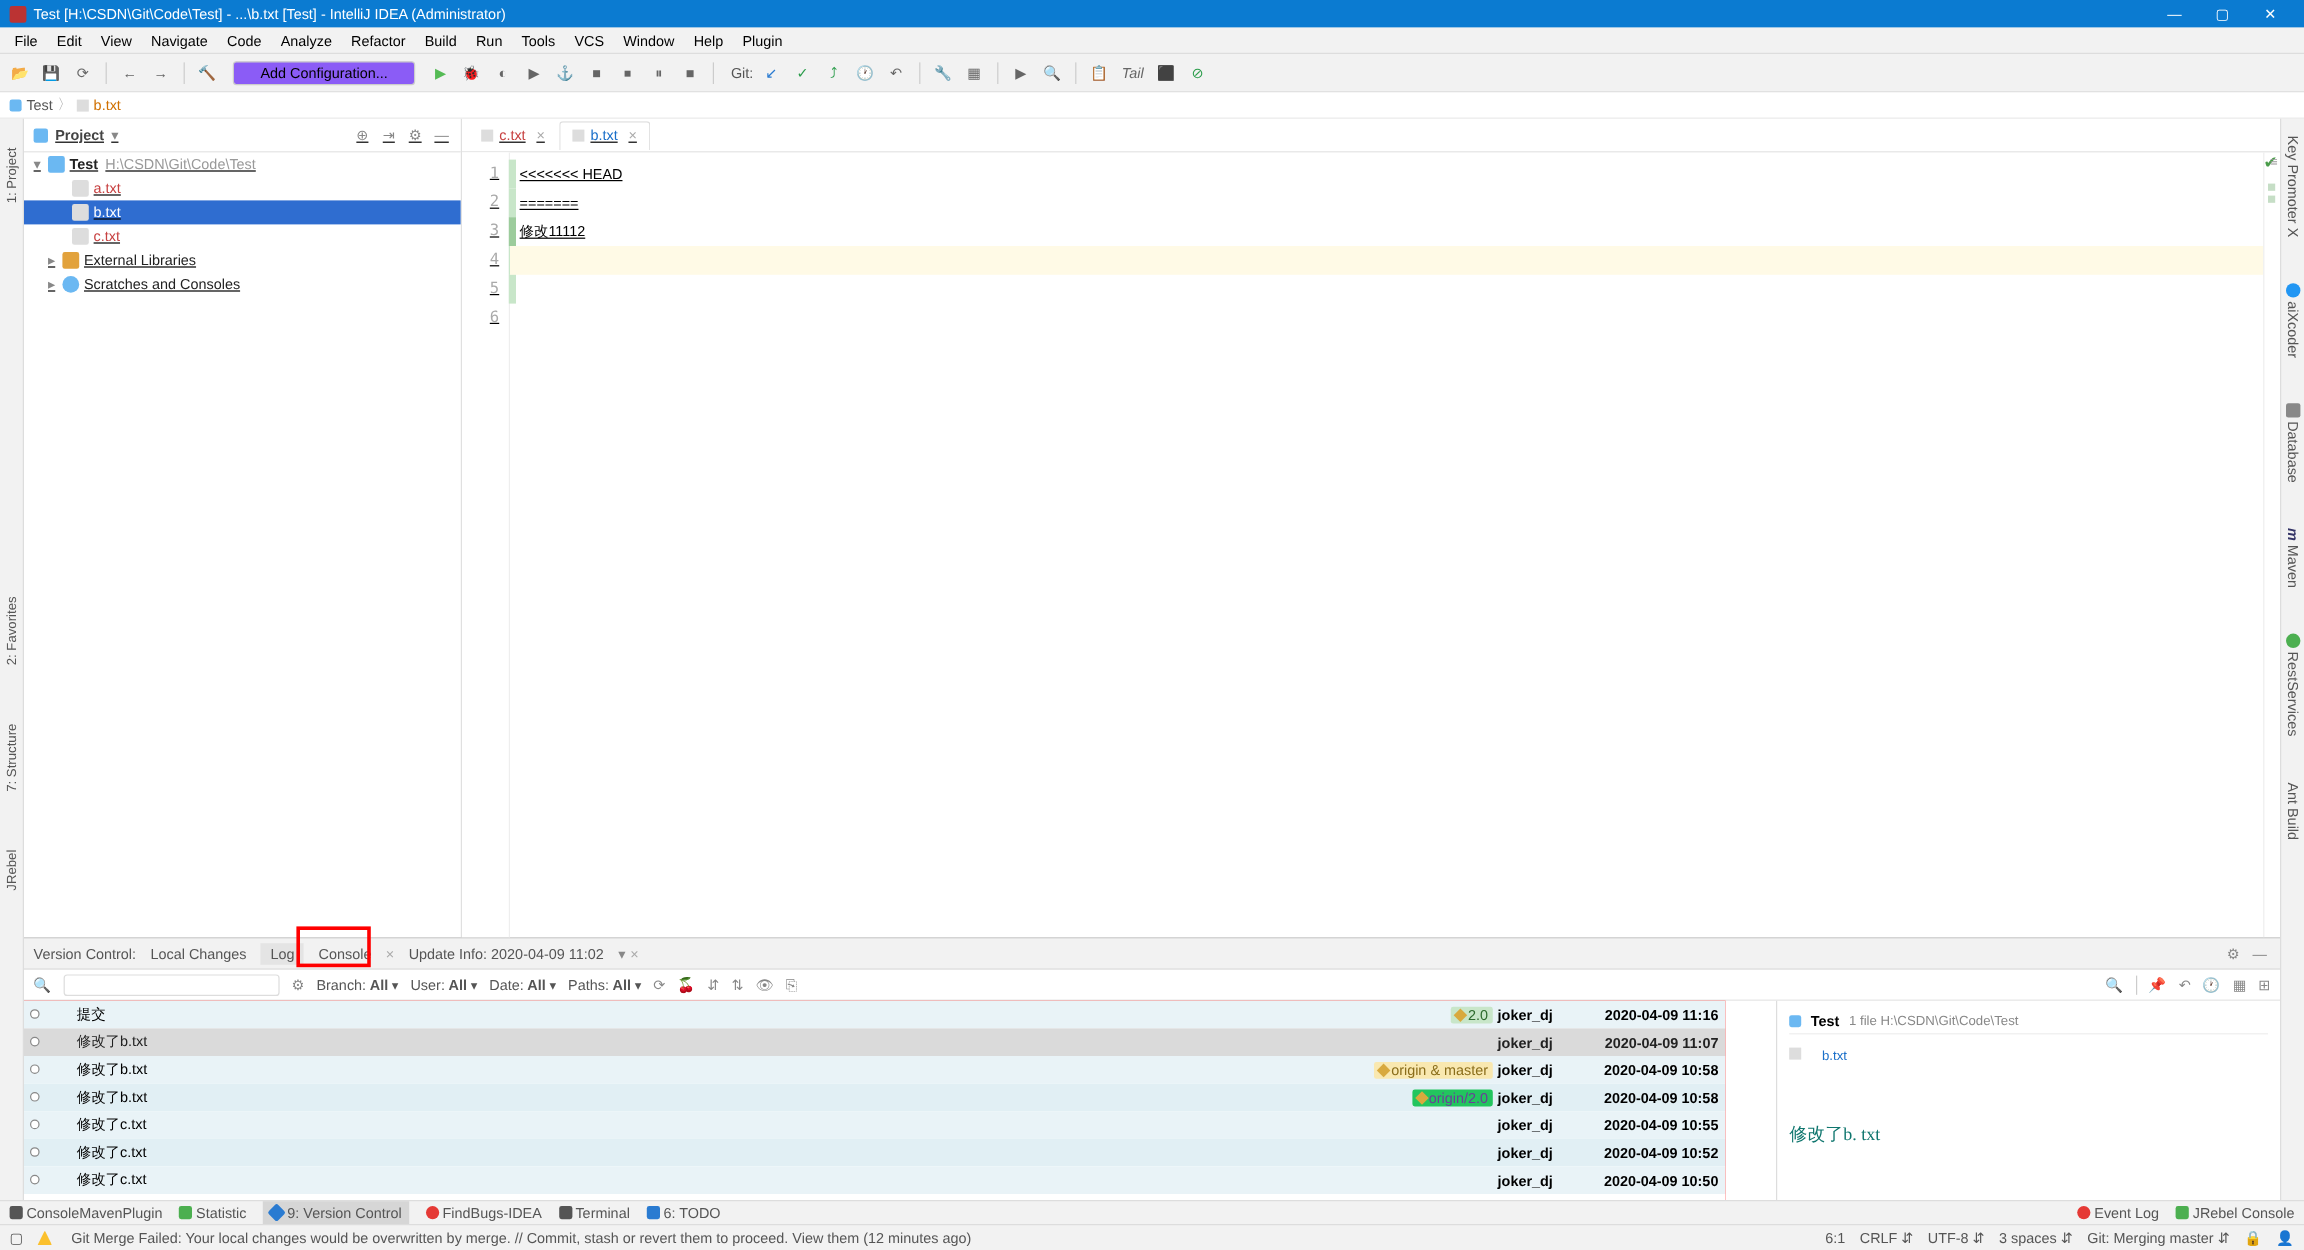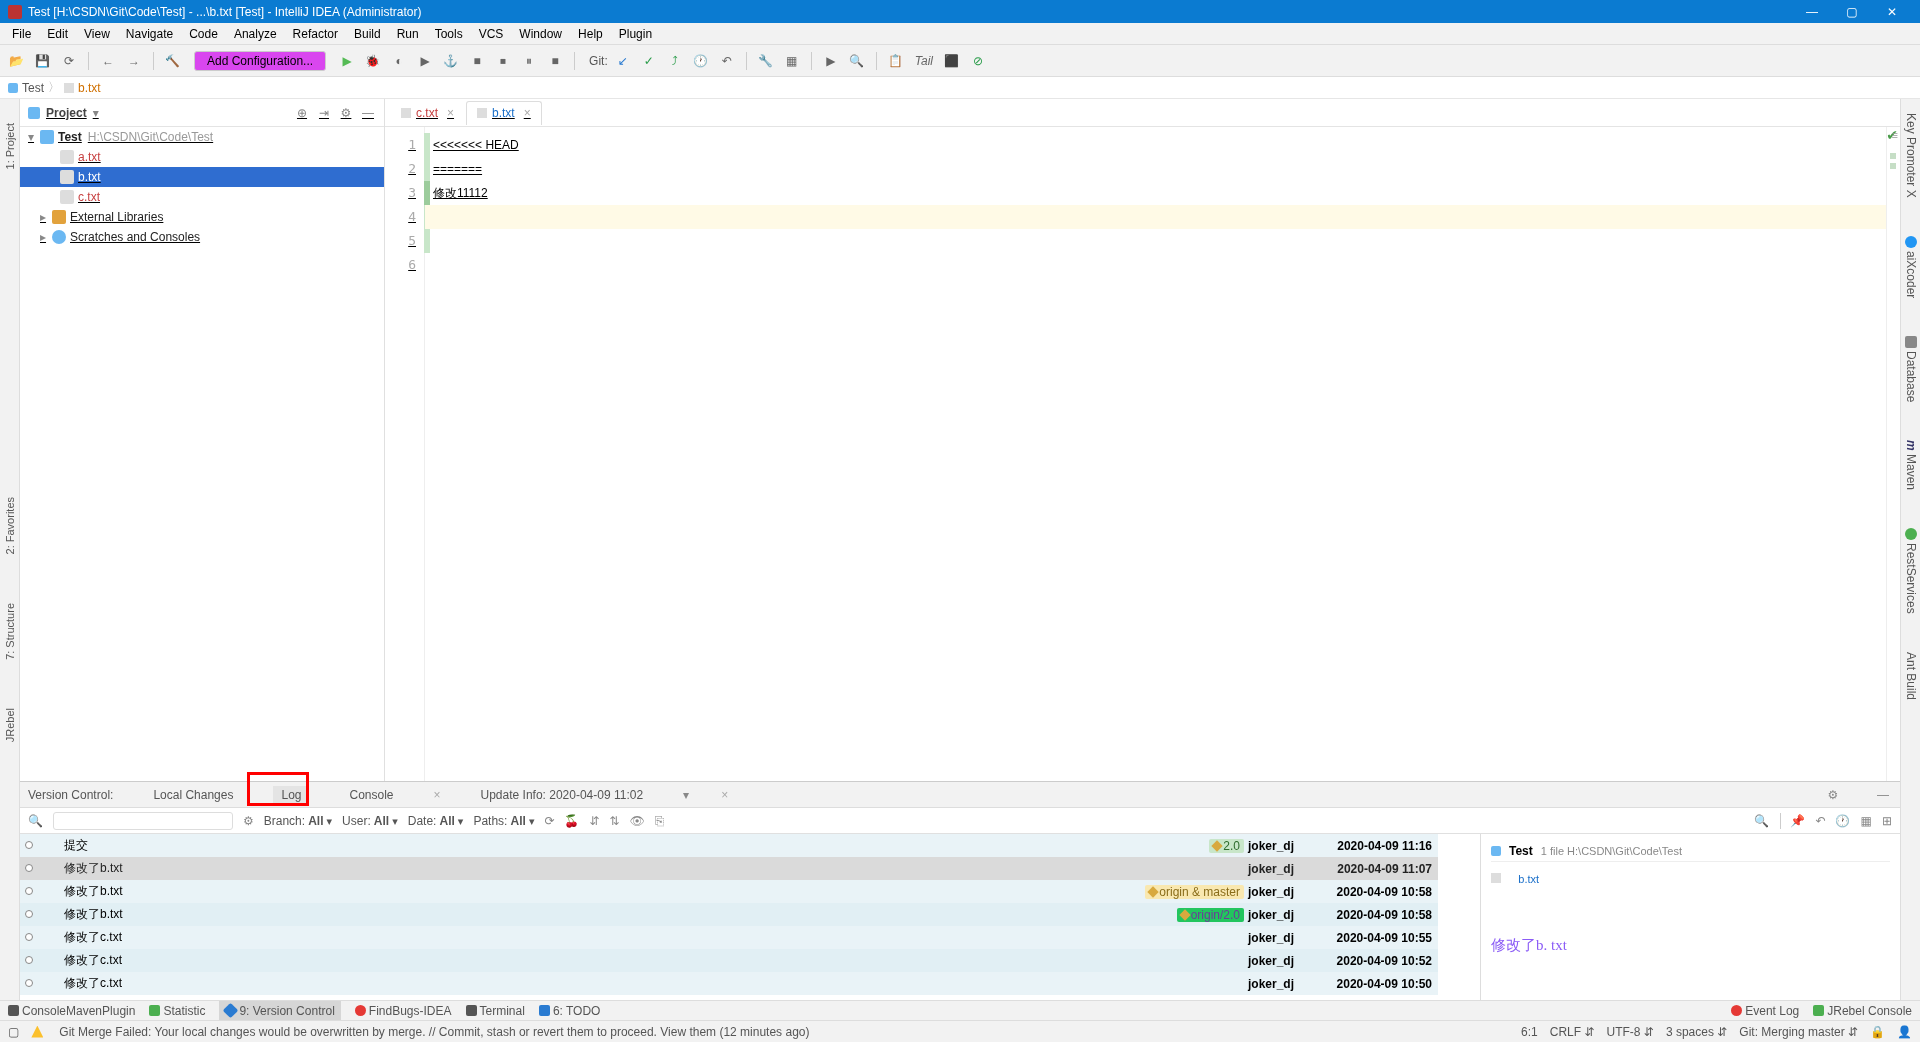--- a/index.html
+++ b/index.html
@@ -6,21 +6,21 @@
 body { background: #f2f2f2; width: 1920px; height: 1042px; overflow: hidden; display: flex; flex-direction: column; }
 .titlebar { background: #0b7bd1; height: 23px; display: flex; align-items: center; color: #fff; padding: 0 8px; }
 .titlebar .title-icon { width: 14px; height: 14px; background: #b33; margin-right: 6px; border-radius: 2px; }
 .titlebar .spacer { flex: 1; }
 .titlebar .win-btn { width: 40px; height: 23px; display: flex; align-items: center; justify-content: center; color: #fff; cursor: pointer; }
 .menubar { background: #f2f2f2; height: 22px; display: flex; align-items: center; padding: 0 6px; border-bottom: 1px solid #ddd; gap: 4px; }
 .menubar .mitem { padding: 2px 6px; cursor: pointer; }
 .toolbar { background: #f2f2f2; height: 32px; display: flex; align-items: center; padding: 0 6px; border-bottom: 1px solid #ddd; gap: 4px; }
 .toolbar .tbtn { width: 22px; height: 22px; display: inline-flex; align-items: center; justify-content: center; color: #666; cursor: pointer; }
 .toolbar .sep { width: 1px; height: 18px; background: #ccc; margin: 0 4px; }
-.toolbar .add-config { border: 1px solid #ccc; padding: 2px 12px; background: #d946ef; border-radius: 3px; margin: 0 6px; cursor: pointer; }
+.toolbar .add-config { border: 1px solid #ccc; padding: 2px 22px; background: #8b5cf6; border-radius: 3px; margin: 0 6px; cursor: pointer; }
 .toolbar .git-label { margin-left: 6px; color: #555; }
 .breadcrumb { background: #fff; height: 22px; border-bottom: 1px solid #e6e6e6; display: flex; align-items: center; padding: 0 8px; gap: 4px; font-size: 11px; }
 .breadcrumb .bc-item { color: #555; cursor: pointer; }
 .breadcrumb .bc-sep { color: #aaa; }
 .breadcrumb .bc-cur { color: #d07000; }
 .main { flex: 1; display: flex; min-height: 0; }
 .leftbar { width: 20px; background: #f2f2f2; border-right: 1px solid #ddd; display: flex; flex-direction: column; align-items: center; padding-top: 20px; gap: 40px; }
 .leftbar .vtab { writing-mode: vertical-rl; transform: rotate(180deg); font-size: 11px; color: #555; cursor: pointer; padding: 4px 1px; }
 .rightbar { width: 20px; background: #f2f2f2; border-left: 1px solid #ddd; display: flex; flex-direction: column; align-items: center; padding-top: 10px; gap: 30px; }
 .rightbar .vtab { writing-mode: vertical-rl; font-size: 11px; color: #555; cursor: pointer; padding: 4px 1px; display: flex; align-items: center; gap: 3px; }
@@ -59,21 +59,21 @@
 .gutter .ln.g1::after { background:#c8e6c9; }
 .gutter .ln.g2::after { background:#9ccc9c; }
 .code { flex: 1; padding-top: 6px; font-family: Consolas, "Courier New", monospace; font-size: 14px; position: relative; }
 .code-line { height: 24px; line-height: 24px; padding-left: 8px; }
 .code-line.empty { background: #fffae6; }
 .ann-strip { width: 14px; border-left: 1px solid #eee; position: relative; }
 .ann-strip .mark-green { position: absolute; right: 2px; top: 0; color: #4a9c4a; font-size: 14px; }
 .ann-strip .mark-set { position: absolute; right: 2px; top: 2px; color: #999; font-size: 11px;}
 .ann-strip .ann { position: absolute; left: 3px; width: 6px; height: 6px; }
 .lower { border-top: 1px solid #ccc; background: #f2f2f2; display: flex; flex-direction: column; }
-.vc-tabs { height: 26px; display: flex; align-items: center; padding: 0 8px; gap: 32px; border-bottom: 1px solid #ddd; position: relative; }
+.vc-tabs { height: 26px; display: flex; align-items: center; padding: 0 8px; gap: 4px; border-bottom: 1px solid #ddd; position: relative; }
 .vc-tabs .vlabel { color: #555; }
 .vc-tabs .vtab { color: #555; cursor: pointer; padding: 2px 8px; }
 .vc-tabs .vtab.active { background: #e4e4e4; }
 .vc-tabs .spacer { flex: 1; }
 .vc-tabs .ic { color: #888; cursor: pointer; width: 18px; text-align: center; }
 .log-highlight { position: absolute; border: 3px solid red; pointer-events: none; left: 227px; top: -10px; width: 62px; height: 34px; }
 .vc-filter { height: 26px; display: flex; align-items: center; padding: 0 8px; gap: 10px; border-bottom: 1px solid #e0e0e0; background: #fff; }
 .vc-filter .search { flex: 0 0 180px; border: 1px solid #ddd; border-radius: 3px; height: 18px; padding: 0 18px 0 16px; font-size: 11px; background: #fff; }
 .vc-filter .filter-item { color: #555; font-size: 11px; }
 .vc-filter .filter-item b { font-weight: 600; }
@@ -92,21 +92,21 @@
 .tag.yellow { background: #f9e8b0; color: #8a6d1a; }
 .tag.purple { background: #22c55e; color: #6b3d99; }
 .tag-ic { display:inline-block; width:8px; height:8px; background:#d8a93e; transform:rotate(45deg); margin-right:2px;}
 .commit-row .author { width: 70px; text-align: left; font-weight: 600; }
 .commit-row .date { width: 120px; text-align: right; font-weight: 600; padding-right: 6px; }
 .red-box { position: absolute; border: 3px solid red; pointer-events: none; left: -5px; top: -3px; right: -3px; bottom: -3px; }
 .detail-pane { width: 420px; border-left: 1px solid #ddd; padding: 6px 10px; font-size: 12px; display: flex; flex-direction: column; gap: 10px; }
 .detail-header { height: 22px; display: flex; align-items: center; gap: 8px; border-bottom: 1px solid #eee; }
 .detail-path { color: #888; font-size: 11px; }
 .detail-file { color: #1a6fc9; margin-left: 14px; font-size: 11px; cursor: pointer; }
-.detail-msg { font-size: 15px; color: #8b5cf6; margin-top: 40px; font-family: "SimSun", serif;}
+.detail-msg { font-size: 15px; color: #0f766e; margin-top: 40px; font-family: "SimSun", serif;}
 .bottombar { height: 20px; background: #f2f2f2; border-top: 1px solid #ddd; display: flex; padding: 0 8px; gap: 14px; font-size: 11px; }
 .bottombar .bitem { color: #555; cursor: pointer; display: flex; align-items: center; gap: 3px; }
 .bottombar .spacer { flex: 1; }
 .bottombar .bicon { width: 11px; height: 11px; display: inline-block; border-radius: 2px; }
 .statusbar { height: 22px; background: #f2f2f2; border-top: 1px solid #ddd; display: flex; align-items: center; padding: 0 8px; gap: 12px; font-size: 11px; color: #555; }
 .statusbar .spacer { flex: 1; }
 .statusbar .sitem { cursor: pointer; }
 .warn-ic { display:inline-block; width:12px; height:12px; background:#fbc02d; clip-path: polygon(50% 0, 100% 100%, 0 100%); margin-right:4px;}
 .graph-dot { width:8px; height:8px; border-radius:50%; border:1px solid #888; background:#fff; position:absolute; left:5px; top:7px; }
 .commit-row .graph { position:absolute; left: 0; top:0; width:14px; height:100%; }

